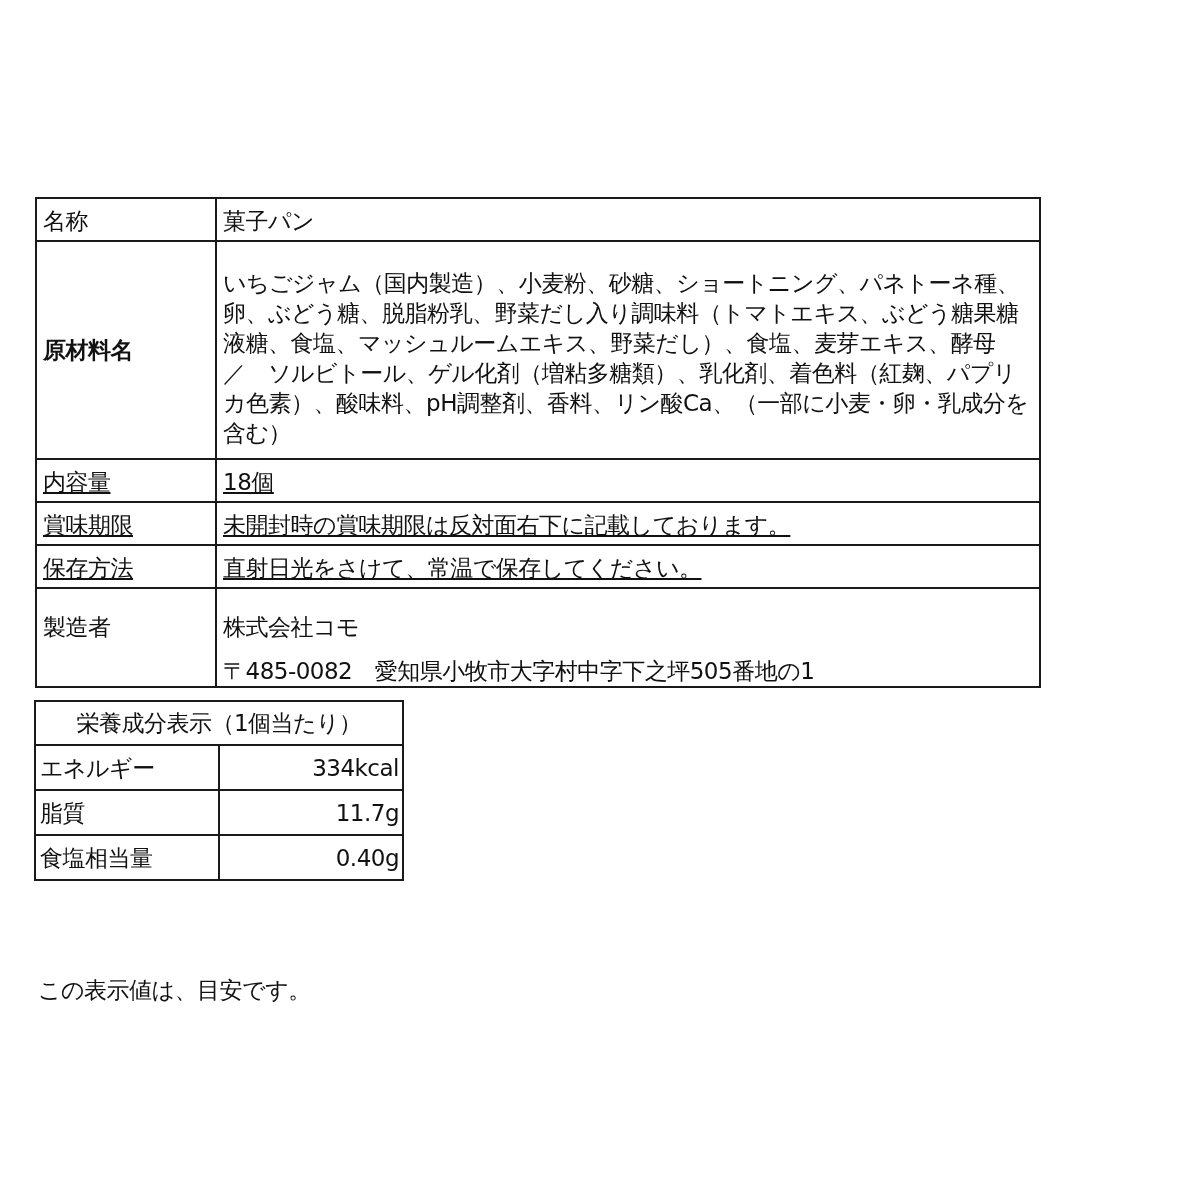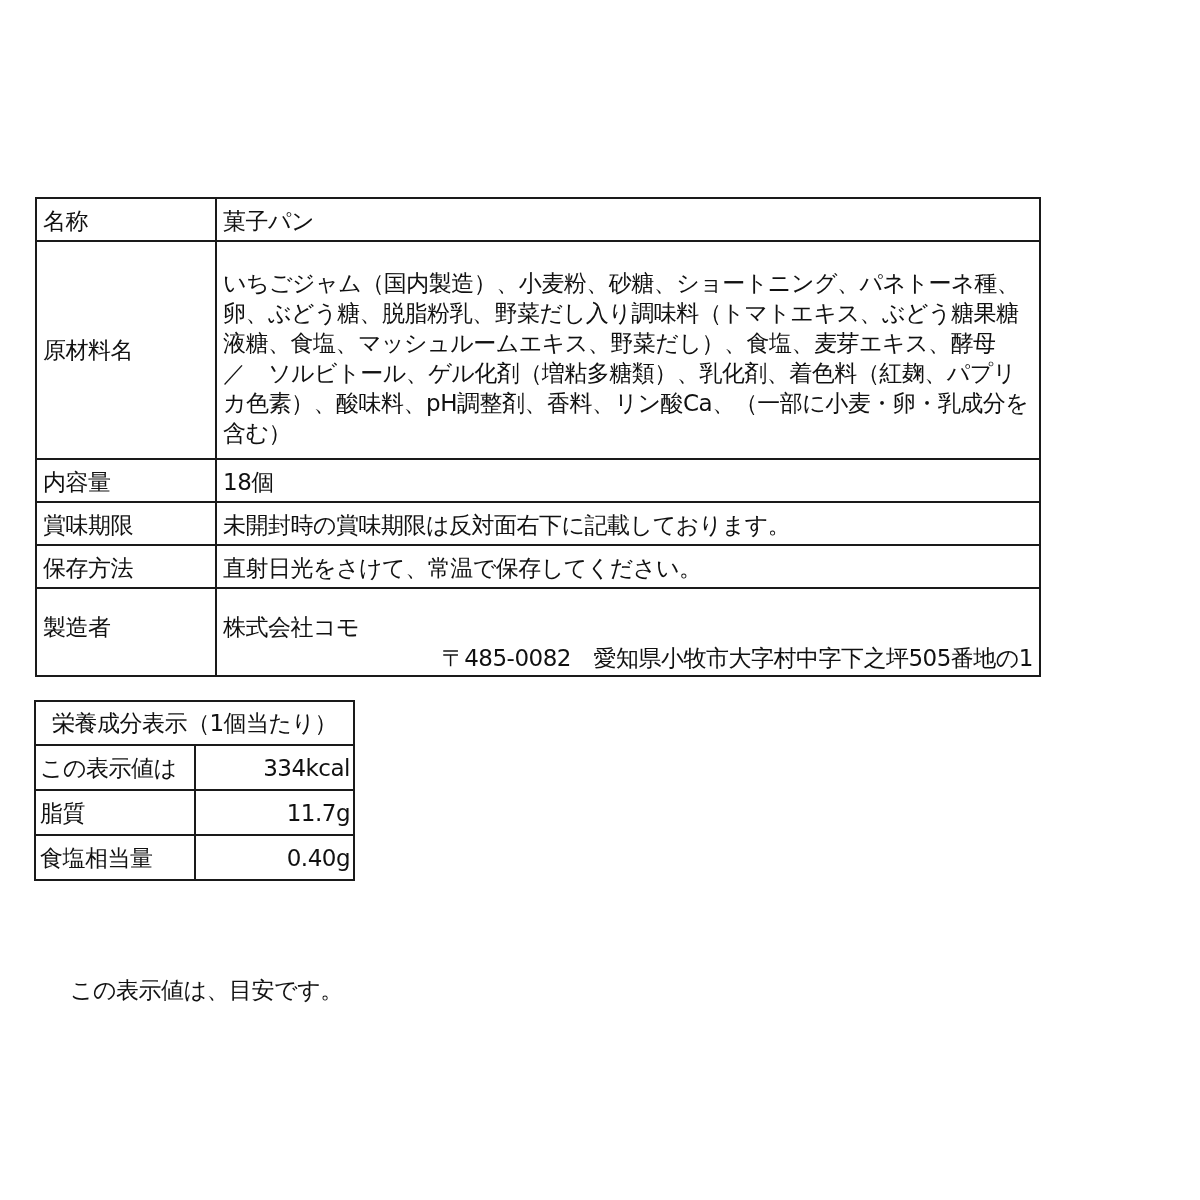--- a/index.html
+++ b/index.html
@@ -30,31 +30,31 @@
     vertical-align: top;
     font-size: 23px;
     line-height: 30px;
     letter-spacing: -0.5px;
   }
   .label-table td.key {
     width: 180px;
   }
   .row-name td { height: 43px; padding-top: 7px; box-sizing: border-box; }
   .row-ingredients td { height: 190px; }
-  .row-ingredients td.key { vertical-align: middle; }
+  .row-ingredients td.key { vertical-align: middle; font-weight: bold; }
   .row-ingredients td.val { padding-top: 26px; }
-  .row-simple td { height: 43px; padding-top: 7px; box-sizing: border-box; }
+  .row-simple td { height: 43px; padding-top: 7px; box-sizing: border-box; text-decoration: underline; }
   .row-maker td { height: 88px; padding-top: 23px; box-sizing: border-box; }
-  .maker-address { margin-top: 1px; display: block; text-align: right; }
+  .maker-address { margin-top: 14px; display: block; }
 
   .nutrition-table {
     position: absolute;
     left: 34px;
     top: 700px;
-    width: 321px;
+    width: 370px;
     border-collapse: collapse;
     border: 2.5px solid #1a1a1a;
     table-layout: fixed;
   }
   .nutrition-table td, .nutrition-table th {
     border: 2px solid #1a1a1a;
     font-size: 23px;
     line-height: 28px;
     height: 45px;
     box-sizing: border-box;
@@ -74,21 +74,20 @@
     text-align: right;
     padding: 0 3px 0 0;
   }
   .footnote {
     position: absolute;
     left: 38px;
     top: 975px;
     font-size: 23px;
     line-height: 30px;
     letter-spacing: -0.5px;
-    margin-left: 32px;
   }
 </style>
 </head>
 <body>
 
 <table class="label-table">
   <tbody>
       <tr class="row-name">
     <td class="key">名称</td>
     <td class="val">菓子パン</td>
@@ -118,21 +117,21 @@
   </tr>
 </tbody>
   </table>
 
 <table class="nutrition-table">
   <tbody>
       <tr>
     <th colspan="2">栄養成分表示（1個当たり）</th>
   </tr>
   <tr>
-    <td class="n-key">この表示値は</td>
+    <td class="n-key">エネルギー</td>
     <td class="n-val">334kcal</td>
   </tr>
   <tr>
     <td class="n-key">脂質</td>
     <td class="n-val">11.7g</td>
   </tr>
   <tr>
     <td class="n-key">食塩相当量</td>
     <td class="n-val">0.40g</td>
   </tr>

